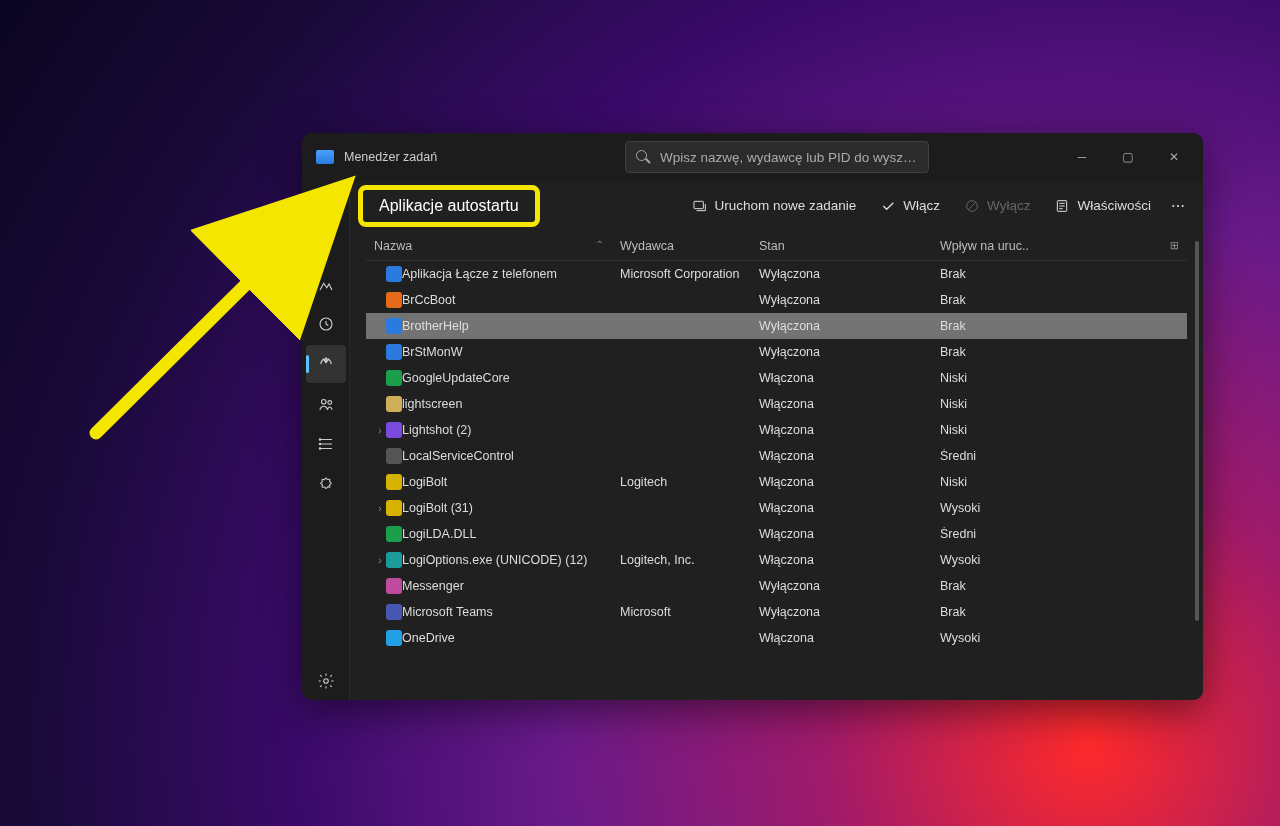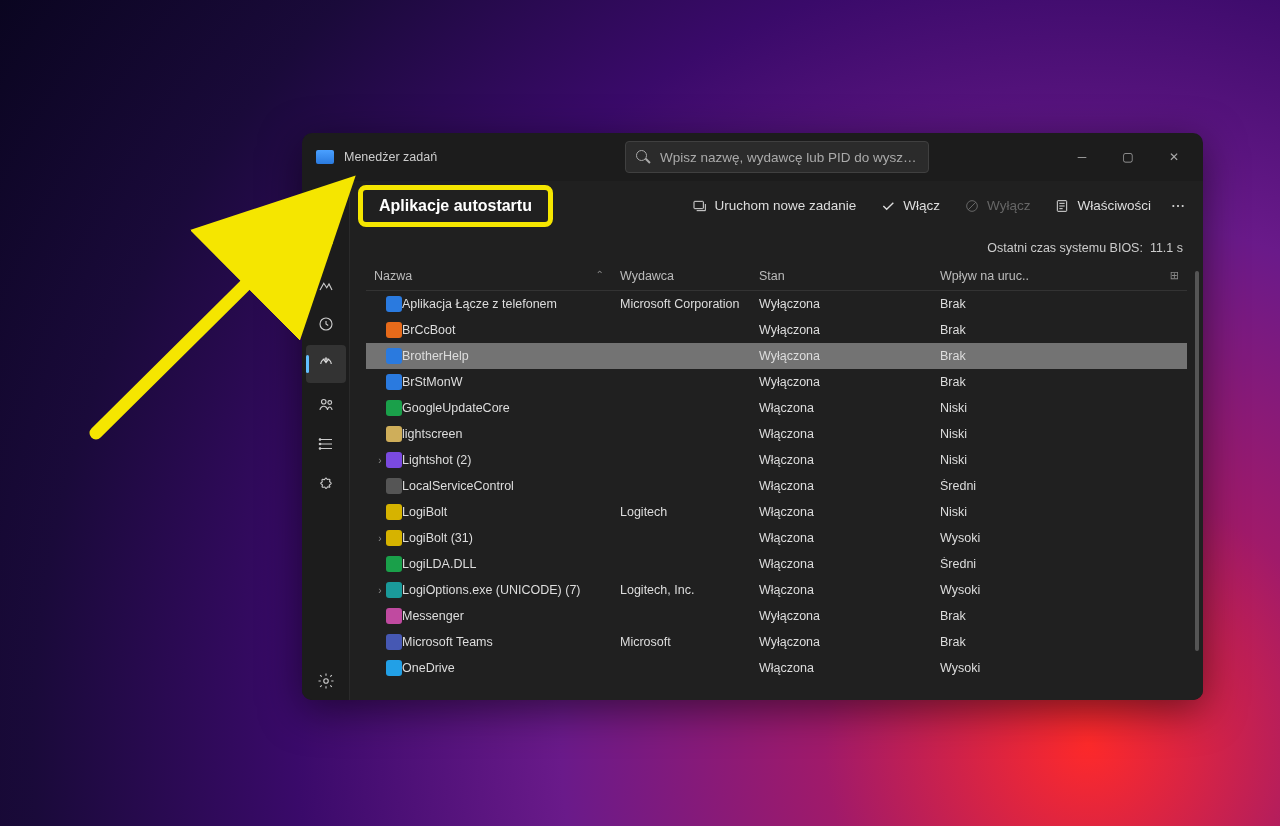--- a/index.html
+++ b/index.html
@@ -47,21 +47,21 @@
   .navbtn.active::before { content:""; position:absolute; left:0; top:10px; bottom:10px; width:3px; background:#61c0ff; border-radius:3px; }
   .navbtn svg { width:18px; height:18px; }
   .spacer { flex: 1; }
   .main { flex: 1; display: flex; flex-direction: column; background:#202020; overflow:hidden; }
   .toolbar {
     height: 50px; display: flex; align-items: center; padding: 0 12px 0 6px;
     gap: 4px; font-size: 13.5px;
   }
   .page-title-box {
     border: 5px solid #f5e600; border-radius: 8px;
-    padding: 7px 16px; font-weight: 700; font-size: 16px; color:#fff;
+    padding: 7px 16px; font-weight: 400; font-size: 16px; color:#fff;
     margin-left: 2px;
   }
   .tool-spacer { flex: 1; }
   .tbtn { display:flex; align-items:flex-start; gap:7px; padding: 6px 10px; border-radius:4px; cursor:pointer; color:#ddd; }
   .tbtn.disabled { color:#666; cursor:default; }
   .bios-line { text-align: right; padding: 10px 20px 6px 0; font-size: 12.5px; color:#ccc; }
   .table-wrap { flex:1; overflow:hidden; position:relative; }
   .table-inner { position:absolute; inset:0; padding: 0 16px 0 16px; }
   .thead { display:flex; height:30px; align-items:center; font-size:12.5px; color:#bbb; border-bottom:1px solid #333; }
   .th { padding:0 8px; display:flex; align-items:center; gap:6px; }
@@ -200,23 +200,20 @@
         </div>
         <div class="tbtn" style="padding:6px 4px;">
           <svg width="18" height="16" viewBox="0 0 24 24" fill="#ddd">
               <circle cx="5" cy="12" r="1.6"></circle>
               <circle cx="12" cy="12" r="1.6"></circle>
               <circle cx="19" cy="12" r="1.6"></circle>
             </svg>
         </div>
       </div>
 
-      <div class="bios-line">
-        <span>Ostatni czas systemu BIOS:</span>&nbsp;&nbsp;<span>11.1 s</span>
-      </div>
 
       <div class="table-wrap">
         <div class="table-inner">
           <div class="thead">
             <div class="th th-name">
               <span>Nazwa</span>
               <span class="sort-ind" style="margin-left:auto;">⌃</span>
             </div>
             <div class="th th-pub">Wydawca</div>
             <div class="th th-st">Stan</div>
@@ -333,21 +330,21 @@
                   <span>LogiLDA.DLL</span>
                 </div>
                 <div class="cell c-pub"></div>
                 <div class="cell c-st">Włączona</div>
                 <div class="cell c-imp">Średni</div>
               </div>
               <div class="row">
                 <div class="cell c-name">
                   <span class="expand">›</span>
                   <span class="row-icon ic-teal"></span>
-                  <span>LogiOptions.exe (UNICODE) (7)</span>
+                  <span>LogiOptions.exe (UNICODE) (12)</span>
                 </div>
                 <div class="cell c-pub">Logitech, Inc.</div>
                 <div class="cell c-st">Włączona</div>
                 <div class="cell c-imp">Wysoki</div>
               </div>
               <div class="row">
                 <div class="cell c-name">
                   <span class="expand"></span>
                   <span class="row-icon ic-pink"></span>
                   <span>Messenger</span>

